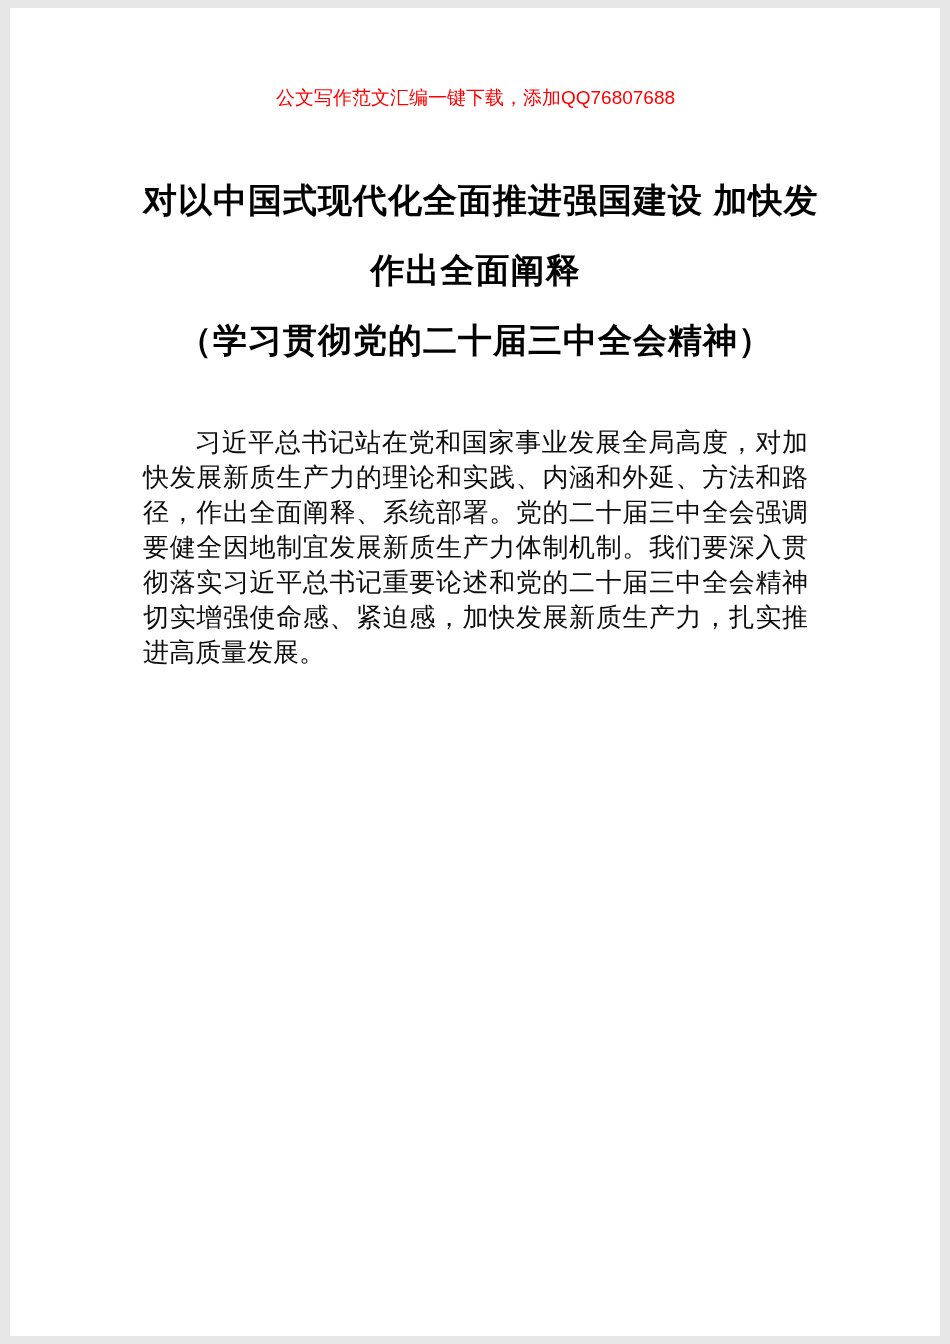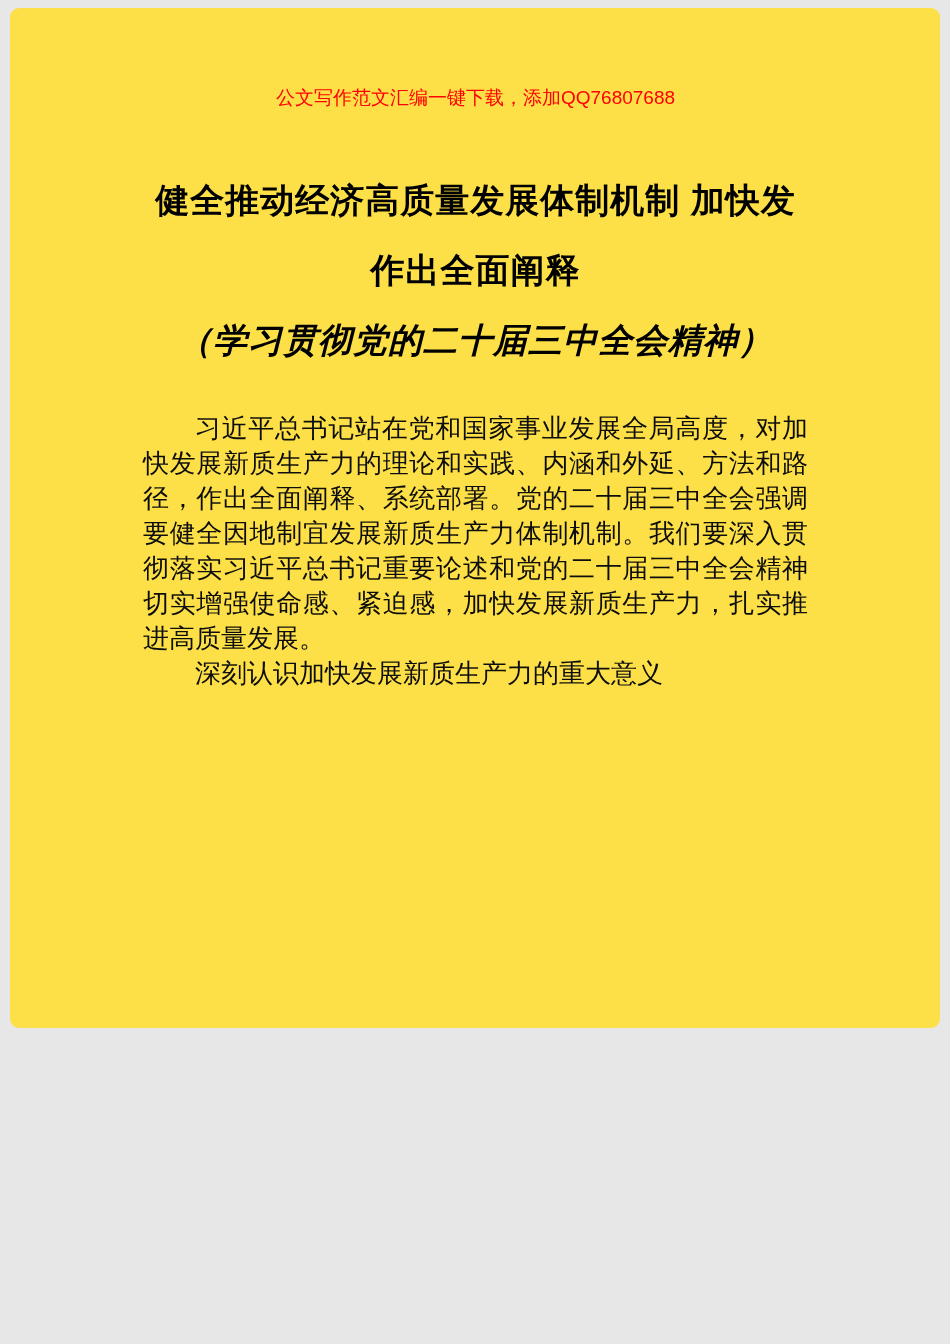--- a/index.html
+++ b/index.html
@@ -11,24 +11,23 @@
     height: 1344px;
     background: #e7e7e7;
     font-family: "Liberation Sans", sans-serif;
     position: relative;
   }
   .page {
     position: absolute;
     left: 10px;
     top: 8px;
     width: 930px;
-    height: 1020px;
-    background: #fde047;
+    height: 1328px;
+    background: #ffffff;
     overflow: hidden;
-    border-radius: 9px;
   }
   .content {
     padding: 78px 132px 0 133px; 
   }
   .promo {
     color: #ff0000;
     font-size: 19px;
     line-height: 24px;
     text-align: center;
     font-family: "Liberation Sans", sans-serif;
@@ -47,50 +46,48 @@
     white-space: nowrap;
   }
   .subtitle {
     font-size: 34px;
     line-height: 70px;
     font-weight: bold;
     color: #000000;
     text-align: center;
     font-family: "Liberation Sans", sans-serif;
     letter-spacing: 1px;
-    font-style: italic;
   }
   .body-text {
-    margin-top: 38px;
+    margin-top: 50px;
     font-size: 26px;
     line-height: 35px;
     color: #0d0d0d;
     text-align: justify;
     text-justify: inter-ideograph;
-    font-family: Liberation Mono, monospace;
+    font-family: Liberation Sans, sans-serif;
   }
   .body-text p {
     margin: 0;
     text-indent: 2em;
   }
 </style>
 </head>
 <body>
 
 <div class="page">
   <div class="content">
 
     <div class="promo">公文写作范文汇编一键下载，添加QQ76807688</div>
 
     <div class="title-block">
-      <div class="title-line">健全推动经济高质量发展体制机制 加快发</div>
+      <div class="title-line">对以中国式现代化全面推进强国建设 加快发</div>
       <div class="title-line">作出全面阐释</div>
     </div>
 
     <div class="subtitle">（学习贯彻党的二十届三中全会精神）</div>
 
     <div class="body-text">
       <p>习近平总书记站在党和国家事业发展全局高度，对加快发展新质生产力的理论和实践、内涵和外延、方法和路径，作出全面阐释、系统部署。党的二十届三中全会强调要健全因地制宜发展新质生产力体制机制。我们要深入贯彻落实习近平总书记重要论述和党的二十届三中全会精神切实增强使命感、紧迫感，加快发展新质生产力，扎实推进高质量发展。</p>
-      <p>深刻认识加快发展新质生产力的重大意义</p>
     </div>
 
   </div>
 </div>
 
 </body></html>

